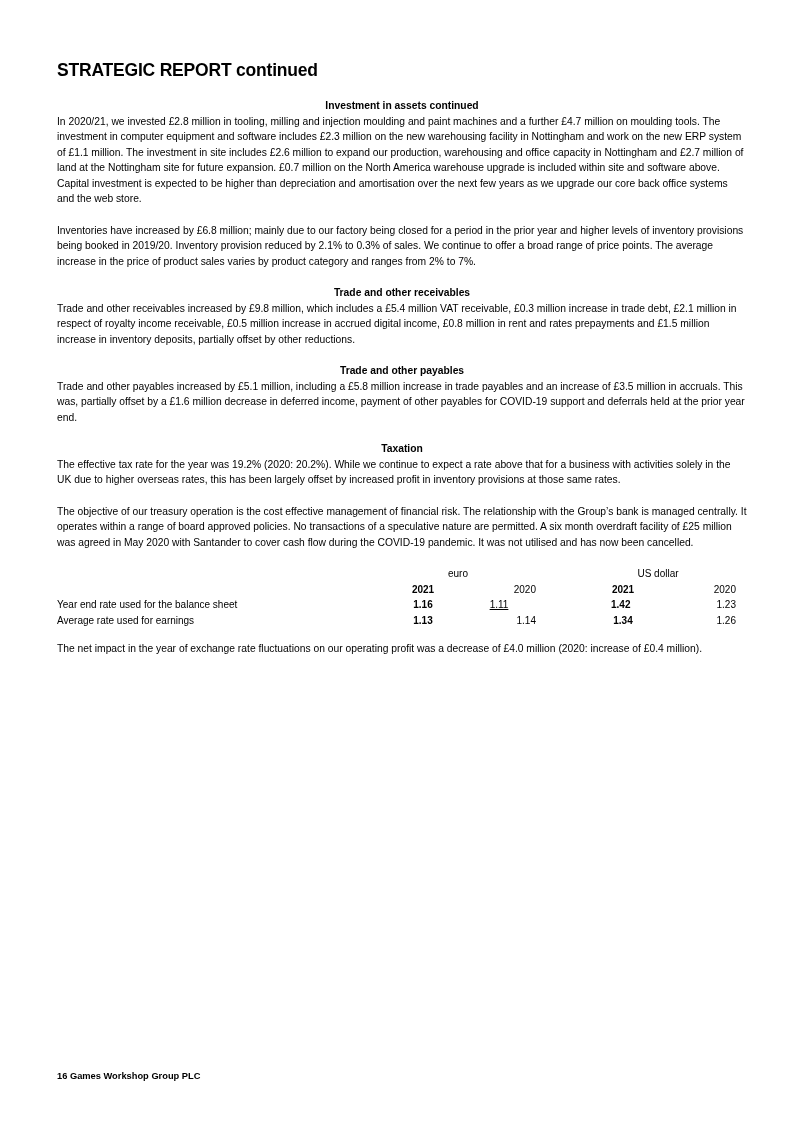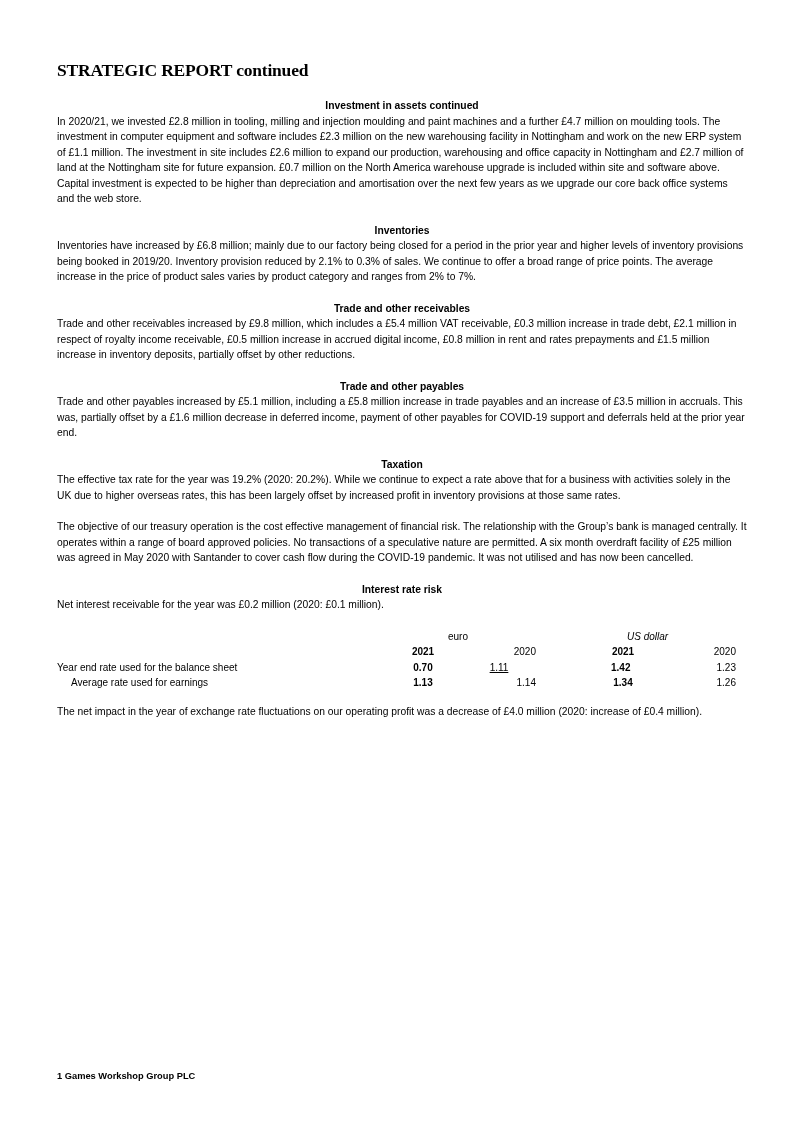--- a/index.html
+++ b/index.html
@@ -4,21 +4,20 @@
 <style>
   html, body { margin: 0; padding: 0; background: #ffffff; }
   body {
     width: 800px; height: 1131px; position: relative; overflow: hidden;
     font-family: "Liberation Sans", sans-serif; color: #000;
   }
   .page { position: absolute; left: 57px; top: 58px; width: 690px; }
   .title {
     font-size: 17.5px; font-weight: bold; margin: 0 0 16px 0; letter-spacing: -0.2px;
     line-height: 24px;
-    font-family: Liberation Serif, serif;
   }
   .section { margin-bottom: 16px; }
   .section h2 {
     font-size: 10.3px; font-weight: bold; margin: 0; line-height: 15.5px; text-align: center;
   }
   .section p {
     font-size: 10.3px; margin: 0; line-height: 15.5px;
   }
   .fx-table { position: relative; width: 690px; height: 62px; font-size: 10px; }
   .fx-table .cell { position: absolute; line-height: 15.5px; white-space: nowrap; }
@@ -33,21 +32,20 @@
 
 <div class="page">
   <div class="title">STRATEGIC REPORT continued</div>
 
   <div class="section">
     <h2>Investment in assets continued</h2>
     <p>In 2020/21, we invested £2.8 million in tooling, milling and injection moulding and paint machines and a further £4.7 million on moulding tools. The investment in computer equipment and software includes £2.3 million on the new warehousing facility in Nottingham and work on the new ERP system of £1.1 million. The investment in site includes £2.6 million to expand our production, warehousing and office capacity in Nottingham and £2.7 million of land at the Nottingham site for future expansion. £0.7 million on the North America warehouse upgrade is included within site and software above. Capital investment is expected to be higher than depreciation and amortisation over the next few years as we upgrade our core back office systems and the web store.</p>
   </div>
 
   <div class="section">
-    <h2>Inventories</h2>
     <p>Inventories have increased by £6.8 million; mainly due to our factory being closed for a period in the prior year and higher levels of inventory provisions being booked in 2019/20. Inventory provision reduced by 2.1% to 0.3% of sales. We continue to offer a broad range of price points. The average increase in the price of product sales varies by product category and ranges from 2% to 7%.</p>
   </div>
 
   <div class="section">
     <h2>Trade and other receivables</h2>
     <p>Trade and other receivables increased by £9.8 million, which includes a £5.4 million VAT receivable, £0.3 million increase in trade debt, £2.1 million in respect of royalty income receivable, £0.5 million increase in accrued digital income, £0.8 million in rent and rates prepayments and £1.5 million increase in inventory deposits, partially offset by other reductions.</p>
   </div>
 
   <div class="section">
     <h2>Trade and other payables</h2>
@@ -57,47 +55,43 @@
   <div class="section">
     <h2>Taxation</h2>
     <p>The effective tax rate for the year was 19.2% (2020: 20.2%). While we continue to expect a rate above that for a business with activities solely in the UK due to higher overseas rates, this has been largely offset by increased profit in inventory provisions at those same rates.</p>
   </div>
 
   <div class="section">
     <p>The objective of our treasury operation is the cost effective management of financial risk. The relationship with the Group’s bank is managed centrally. It operates within a range of board approved policies. No transactions of a speculative nature are permitted. A six month overdraft facility of £25 million was agreed in May 2020 with Santander to cover cash flow during the COVID-19 pandemic. It was not utilised and has now been cancelled.</p>
   </div>
 
 
-  <div class="section">
-    <h2>Interest rate risk</h2>
-    <p>Net interest receivable for the year was £0.2 million (2020: £0.1 million).</p>
-  </div>
 
   <div class="section">
 
     <div class="fx-table">
 
       <span class="cell" style="left:389px; top:0; width:24px; text-align:center;">euro</span>
-      <span class="cell" style="left:570px; top:0; width:62px; font-style:italic;">US dollar</span>
+      <span class="cell" style="left:570px; top:0; width:62px; text-align:center;">US dollar</span>
 
       <span class="cell bold" style="left:354px; top:15.5px; width:24px; text-align:center;">2021</span>
       <span class="cell" style="left:439px; top:15.5px; width:40px; text-align:right;">2020</span>
       <span class="cell bold" style="left:554px; top:15.5px; width:24px; text-align:center;">2021</span>
       <span class="cell" style="left:639px; top:15.5px; width:40px; text-align:right;">2020</span>
 
       <span class="cell" style="left:0; top:31px;">Year end rate used for the balance sheet</span>
-      <span class="cell bold" style="left:354px; top:31px; width:24px; text-align:center;">0.70</span>
+      <span class="cell bold" style="left:354px; top:31px; width:24px; text-align:center;">1.16</span>
       <span class="cell" style="left:422px; top:31px; width:40px; text-align:center;text-decoration:underline;">1.11</span>
       <span class="cell bold" style="left:554px; top:31px; width:24px; ">1.42</span>
       <span class="cell" style="left:639px; top:31px; width:40px; text-align:right;">1.23</span>
 
-      <span class="cell" style="left:14px; top:46.5px;">Average rate used for earnings</span>
+      <span class="cell" style="left:0; top:46.5px;">Average rate used for earnings</span>
       <span class="cell bold" style="left:354px; top:46.5px; width:24px; text-align:center;">1.13</span>
       <span class="cell" style="left:439px; top:46.5px; width:40px; text-align:right;">1.14</span>
       <span class="cell bold" style="left:554px; top:46.5px; width:24px; text-align:center;">1.34</span>
       <span class="cell" style="left:639px; top:46.5px; width:40px; text-align:right;">1.26</span>
     </div>
 
     <p style="margin-top:13px;">The net impact in the year of exchange rate fluctuations on our operating profit was a decrease of £4.0 million (2020: increase of £0.4 million).</p>
   </div>
 </div>
 
-<div class="footer">1 Games Workshop Group PLC</div>
+<div class="footer">16 Games Workshop Group PLC</div>
 
 </body></html>

